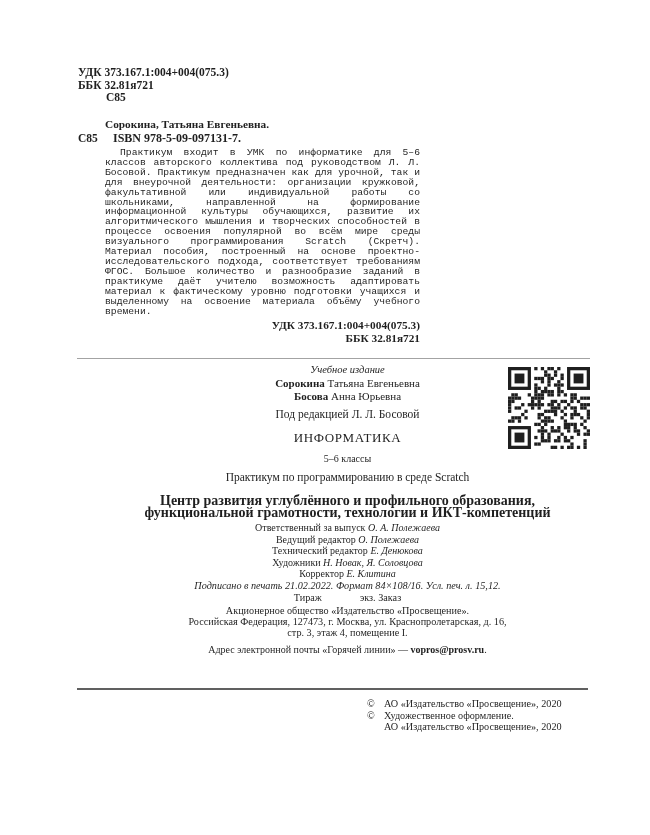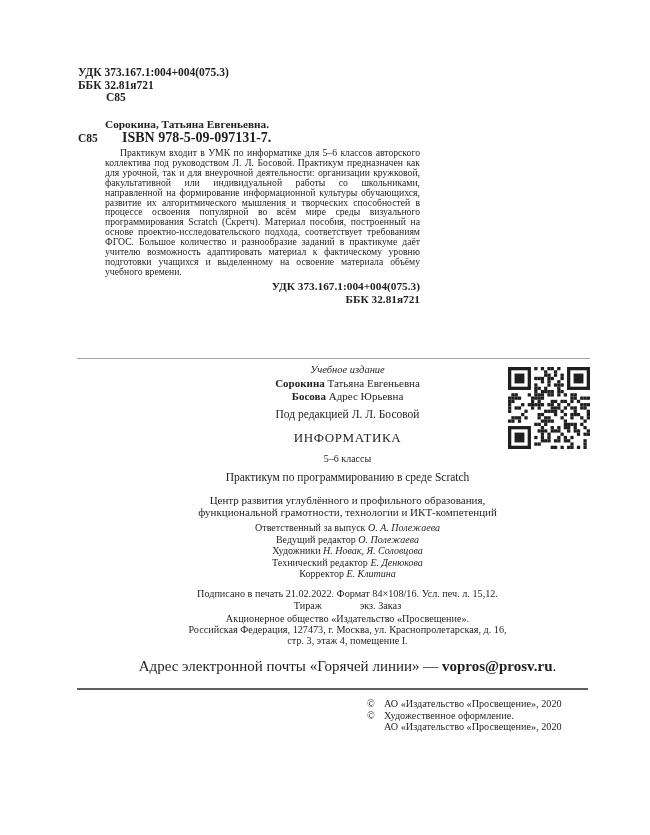--- a/index.html
+++ b/index.html
@@ -17,46 +17,46 @@
   
   .class-block { position:absolute; left:78px; top:66px; font-weight:bold; font-size:11.5px; line-height:12.6px; }
   .class-block .sign { margin-left:28px; }
 
   
   .card { position:absolute; left:78px; top:118px; width:342px; }
   .card-label { position:absolute; left:0; top:14px; font-weight:bold; font-size:11.5px; }
   .card-body { margin-left:27px; }
   .author-heading { font-weight:bold; font-size:11.3px; line-height:12.5px; }
   .entry { font-size:11.3px; line-height:11.8px; text-align:justify; text-indent:17px; }
-  .isbn-line { font-weight:bold; font-size:14px; line-height:12.5px; margin-left:17px; margin-top:1px; }
-  .annotation { font-size:9.7px; line-height:9.9px; text-align:justify; text-indent:15px; margin-top:4px; }
+  .isbn-line { font-weight:bold; font-size:12px; line-height:12.5px; margin-left:8px; margin-top:1px; }
+  .annotation { font-size:9.7px; line-height:9.9px; text-align:justify; text-indent:15px; margin-top:4px;font-family:Liberation Mono, monospace; }
   .class-right { text-align:right; font-weight:bold; font-size:11.3px; line-height:13px; margin-top:3px; }
 
   
   .rule-top { position:absolute; left:77px; top:358px; width:513px; height:1px; background:#a3a3a3; }
   .rule-bottom { position:absolute; left:77px; top:688px; width:511px; height:2px; background:#606060; }
 
   
   .qr { position:absolute; left:508px; top:367px; width:82px; height:82px; }
 
   
   .middle { position:absolute; left:91px; top:362px; width:513px; text-align:center; }
   .edition-type { font-size:10.5px; margin-top:2px; }
   .authors-block { margin-top:2px; font-size:11px; line-height:12.5px; }
   .edited-by { margin-top:6px; font-size:11.5px; line-height:13px; }
   .book-title { margin-top:9px; font-size:13px; font-weight:normal; letter-spacing:0.6px; line-height:15px; }
   .grade-range { margin-top:7px; font-size:10px; line-height:13px; }
   .book-subtitle { margin-top:5px; font-size:11.5px; line-height:14px; }
-  .center-org { margin-top:11px; font-size:11px; line-height:11.5px; }
+  .center-org { margin-top:11px; font-size:14px; line-height:11.5px;font-weight:bold; }
   .credits { margin-top:4px; font-size:10px; line-height:11.6px; }
-  .print-info { margin-top:8px; font-size:10.2px; line-height:12px; }
+  .print-info { margin-top:0; font-size:10.2px; line-height:12px;font-style:italic; }
   .tirage { font-size:10.2px; line-height:11.5px; }
   .gap { display:inline-block; width:38px; }
   .publisher { margin-top:3px; font-size:10.2px; line-height:10.8px; }
-  .email-line { margin-top:13px; font-size:15px; line-height:12px; }
+  .email-line { margin-top:5px; font-size:10px; line-height:12px; }
 
   
   .isbn-footer { position:absolute; left:78px; top:732px; font-weight:bold; font-size:11.5px; }
   .copyright { position:absolute; left:367px; top:698px; font-size:10.2px; line-height:11.7px; }
   .copy-row { display:flex; }
   .copy-mark { flex:0 0 17px; width:17px; }
 </style>
 </head>
 <body>
 
@@ -287,39 +287,39 @@
       <rect x="0" y="59.04" width="22.959999999999997" height="22.959999999999997" fill="#1f1f1f"></rect>
       <rect x="3.28" y="62.32" width="16.4" height="16.4" fill="#ffffff"></rect>
       <rect x="6.56" y="65.6" width="9.84" height="9.84" fill="#1f1f1f"></rect>
     </svg>
 
   <div class="middle">
     <div class="edition-type it">Учебное издание</div>
 
     <div class="authors-block">
       <div><span class="b">Сорокина</span> <span>Татьяна Евгеньевна</span></div>
-      <div><span class="b">Босова</span> <span>Адрес Юрьевна</span></div>
+      <div><span class="b">Босова</span> <span>Анна Юрьевна</span></div>
     </div>
 
     <div class="edited-by">Под редакцией Л. Л. Босовой</div>
 
     <div class="book-title">ИНФОРМАТИКА</div>
     <div class="grade-range">5–6 классы</div>
     <div class="book-subtitle">Практикум по программированию в среде Scratch</div>
 
     <div class="center-org">
       <div>Центр развития углублённого и профильного образования,</div>
       <div>функциональной грамотности, технологии и ИКТ-компетенций</div>
     </div>
 
     <div class="credits">
       <div><span>Ответственный за выпуск</span> <span class="it">О. А. Полежаева</span></div>
       <div><span>Ведущий редактор</span> <span class="it">О. Полежаева</span></div>
+      <div><span>Технический редактор</span> <span class="it">Е. Денюкова</span></div>
       <div><span>Художники</span> <span class="it">Н. Новак, Я. Соловцова</span></div>
-      <div><span>Технический редактор</span> <span class="it">Е. Денюкова</span></div>
       <div><span>Корректор</span> <span class="it">Е. Клитина</span></div>
     </div>
 
     <div class="print-info">Подписано в печать 21.02.2022. Формат 84×108/16. Усл. печ. л. 15,12.</div>
     <div class="tirage"><span>Тираж</span><span class="gap"></span><span>экз. Заказ</span></div>
 
     <div class="publisher">
       <div>Акционерное общество «Издательство «Просвещение».</div>
       <div>Российская Федерация, 127473, г. Москва, ул. Краснопролетарская, д. 16,</div>
       <div>стр. 3, этаж 4, помещение I.</div>

